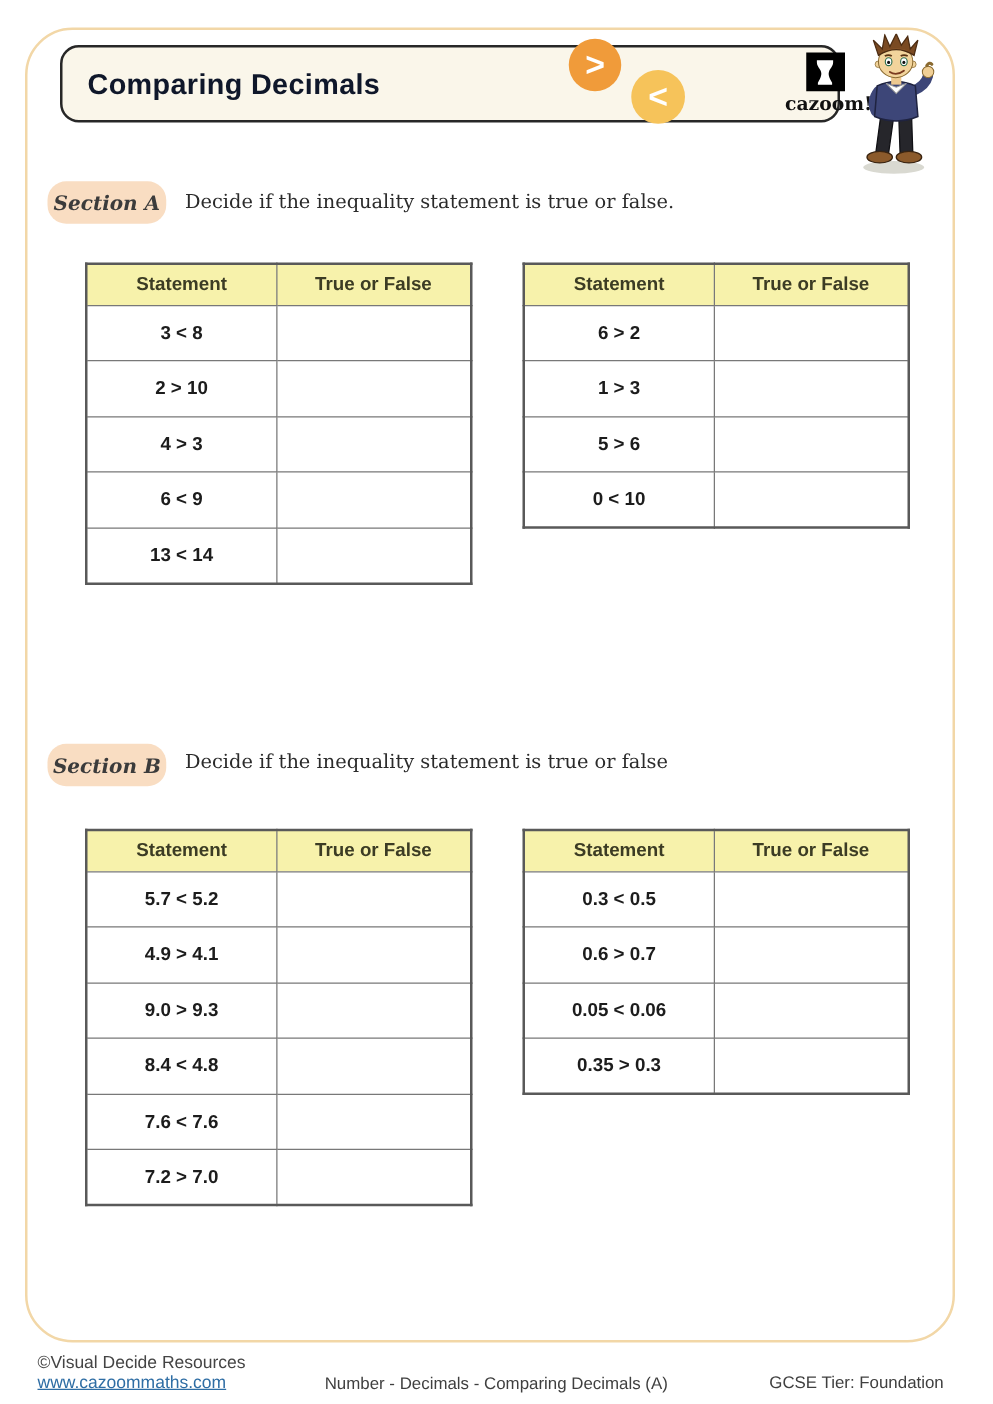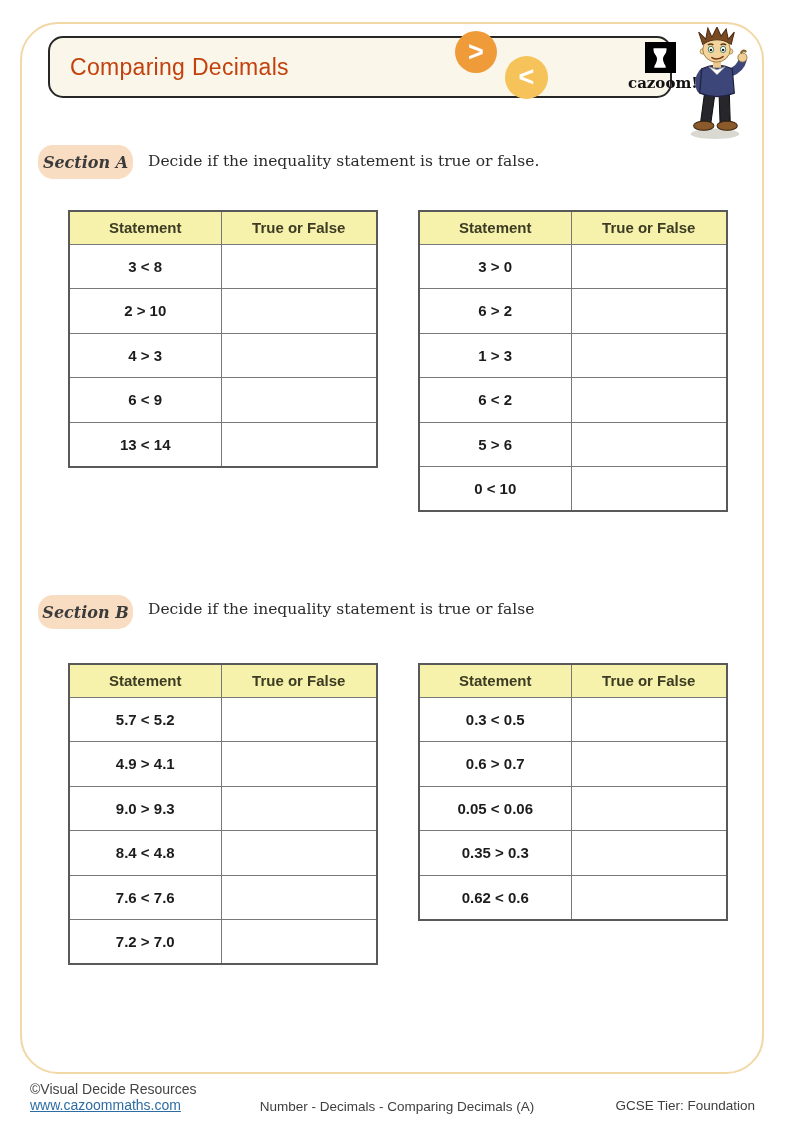--- a/index.html
+++ b/index.html
@@ -11,21 +11,21 @@
     border: 2px solid #f2d7a7; border-radius: 38px;
   }
 
   
   .title-box {
     position: absolute; left: 48px; top: 36px; width: 624px; height: 62px;
     background: #faf6ea; border: 2.5px solid #272727; border-radius: 15px;
     display: flex; align-items: center; padding-left: 20px;
   }
   .title-text {
-    font-size: 23px; font-weight: normal; color: #c2410c; letter-spacing: 0.3px;
+    font-size: 23px; font-weight: bold; color: #0f172a; letter-spacing: 0.3px;
   }
   .badge {
     position: absolute; border-radius: 50%; display: flex; align-items: center; justify-content: center;
     color: #ffffff; font-weight: bold; font-size: 27px; line-height: 1;
   }
   .badge-gt { left: 455px; top: 31px; width: 42px; height: 42px; background: #f09b3a; }
   .badge-lt { left: 505px; top: 56px; width: 43px; height: 43px; background: #f6c35a; }
 
   .logo { position: absolute; left: 628px; top: 42px; width: 64px; text-align: center; }
   .logo-square { width: 31px; height: 31px; background: #000000; margin: 0 auto; display: flex; align-items: center; justify-content: center; }
@@ -164,33 +164,25 @@
   <colgroup>
       <col style="width:152px">
       <col style="width:156px">
     </colgroup>
   <tbody>
       <tr>
     <th>Statement</th>
     <th>True or False</th>
   </tr>
   <tr>
-        <td>3 &gt; 0</td>
-        <td></td>
-      </tr>
-  <tr>
         <td>6 &gt; 2</td>
         <td></td>
       </tr>
   <tr>
         <td>1 &gt; 3</td>
-        <td></td>
-      </tr>
-  <tr>
-        <td>6 &lt; 2</td>
         <td></td>
       </tr>
   <tr>
         <td>5 &gt; 6</td>
         <td></td>
       </tr>
   <tr>
         <td>0 &lt; 10</td>
         <td></td>
       </tr>
@@ -256,24 +248,20 @@
   <tr>
         <td>0.6 &gt; 0.7</td>
         <td></td>
       </tr>
   <tr>
         <td>0.05 &lt; 0.06</td>
         <td></td>
       </tr>
   <tr>
         <td>0.35 &gt; 0.3</td>
-        <td></td>
-      </tr>
-  <tr>
-        <td>0.62 &lt; 0.6</td>
         <td></td>
       </tr>
 </tbody>
   </table>
 
 <div class="footer-left">
   <div>©Visual Decide Resources</div>
   <a href="#">www.cazoommaths.com</a>
 </div>
 <div class="footer-center">Number - Decimals - Comparing Decimals (A)</div>

